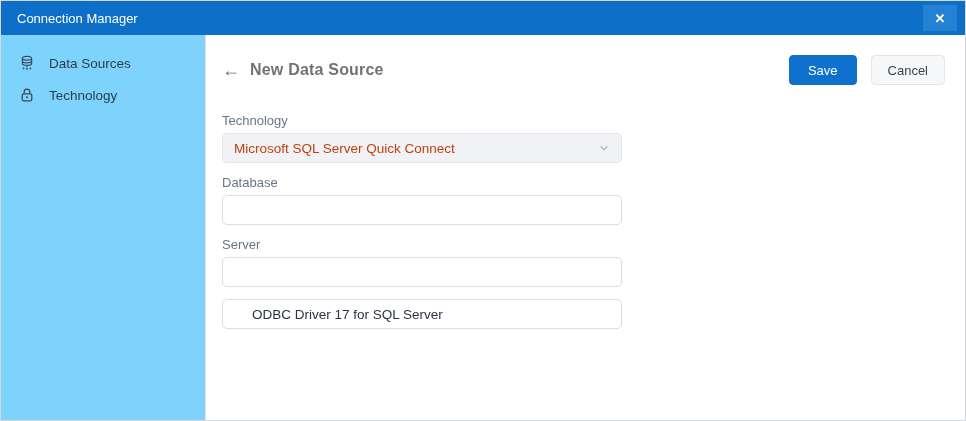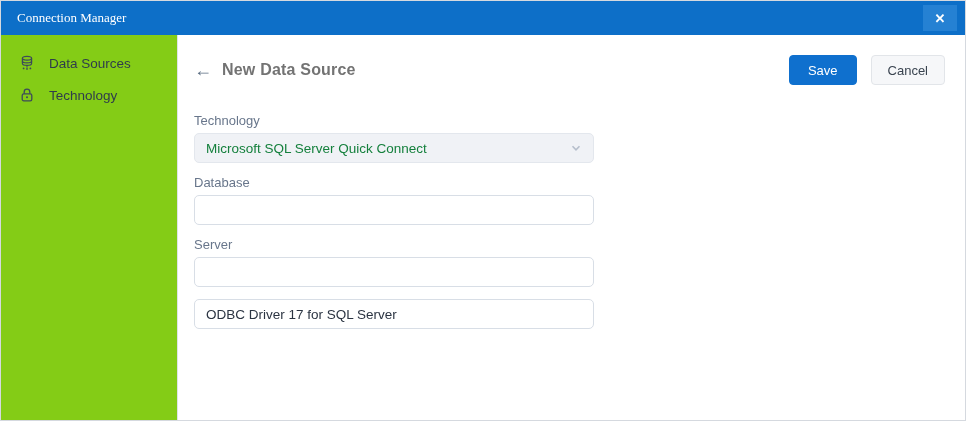--- a/index.html
+++ b/index.html
@@ -14,37 +14,37 @@
     position: relative;
   }
 
   
   .titlebar {
     height: 34px;
     background: #0d6fc8;
     display: flex; align-items: center; justify-content: space-between;
     padding: 0 8px 0 16px;
   }
-  .titlebar-title { color: #ffffff; font-size: 13px; font-family: Liberation Serif, serif; }
+  .titlebar-title { color: #ffffff; font-size: 13px; }
   .close-btn {
     width: 34px; height: 26px;
     background: #2581d3;
     border: none; cursor: pointer;
     display: flex; align-items: center; justify-content: center;
     color: #ffffff; font-size: 13px; font-weight: bold;
     font-family: "Liberation Sans", sans-serif;
     padding: 0;
   }
 
   .body-row { display: flex; height: calc(100% - 34px); }
 
   
   .sidebar {
-    width: 177px; flex-shrink: 0;
-    background: #84cc16;
+    width: 205px; flex-shrink: 0;
+    background: #7dd3fc;
     border-right: 1px solid #dfe3e9;
     padding-top: 12px;
   }
   .side-item {
     height: 32px;
     display: flex; align-items: center; gap: 13px;
     padding-left: 17px;
     font-size: 13.5px; color: #2f3c4c;
     cursor: pointer;
   }
@@ -74,41 +74,41 @@
   .btn-primary  { background: #0f70ce; border: 1px solid #0f70ce; color: #ffffff; padding: 0 18px; }
 
   
   .form { margin-top: 28px; width: 400px; }
   .field { margin-bottom: 12px; }
   .field-label { display: block; font-size: 13px; color: #68768b; margin-bottom: 5px; }
   .textbox-wrap { position: relative; }
   .textbox {
     width: 100%; height: 30px;
     border: 1px solid #d8dee6; border-radius: 5px;
-    padding: 0 11px;
+    padding: 0 29px;
     font-size: 13.5px; color: #2b3442;
     background: #ffffff; outline: none;
     font-family: "Liberation Sans", sans-serif;
   }
   .textbox.focused {
     border: 2px solid #2e7ed7;
     box-shadow: 0 0 0 3px rgba(108, 164, 223, .45);
     padding: 0 10px;
   }
   .caret {
     position: absolute; left: 106px; top: 7px;
     width: 1px; height: 16px; background: #20262e;
   }
   .select {
     height: 30px;
     border: 1px solid #e3e7ed; border-radius: 5px;
     background: #f0f2f6;
     display: flex; align-items: center; justify-content: space-between;
     padding: 0 11px;
-    color: #15803d; font-size: 13.5px;
+    color: #c2410c; font-size: 13.5px;
     cursor: default;
   }
   .chevron { color: #b6bfcc; display: flex; }
 </style>
 </head>
 <body>
 
 <div class="window">
 
   <div class="titlebar">

